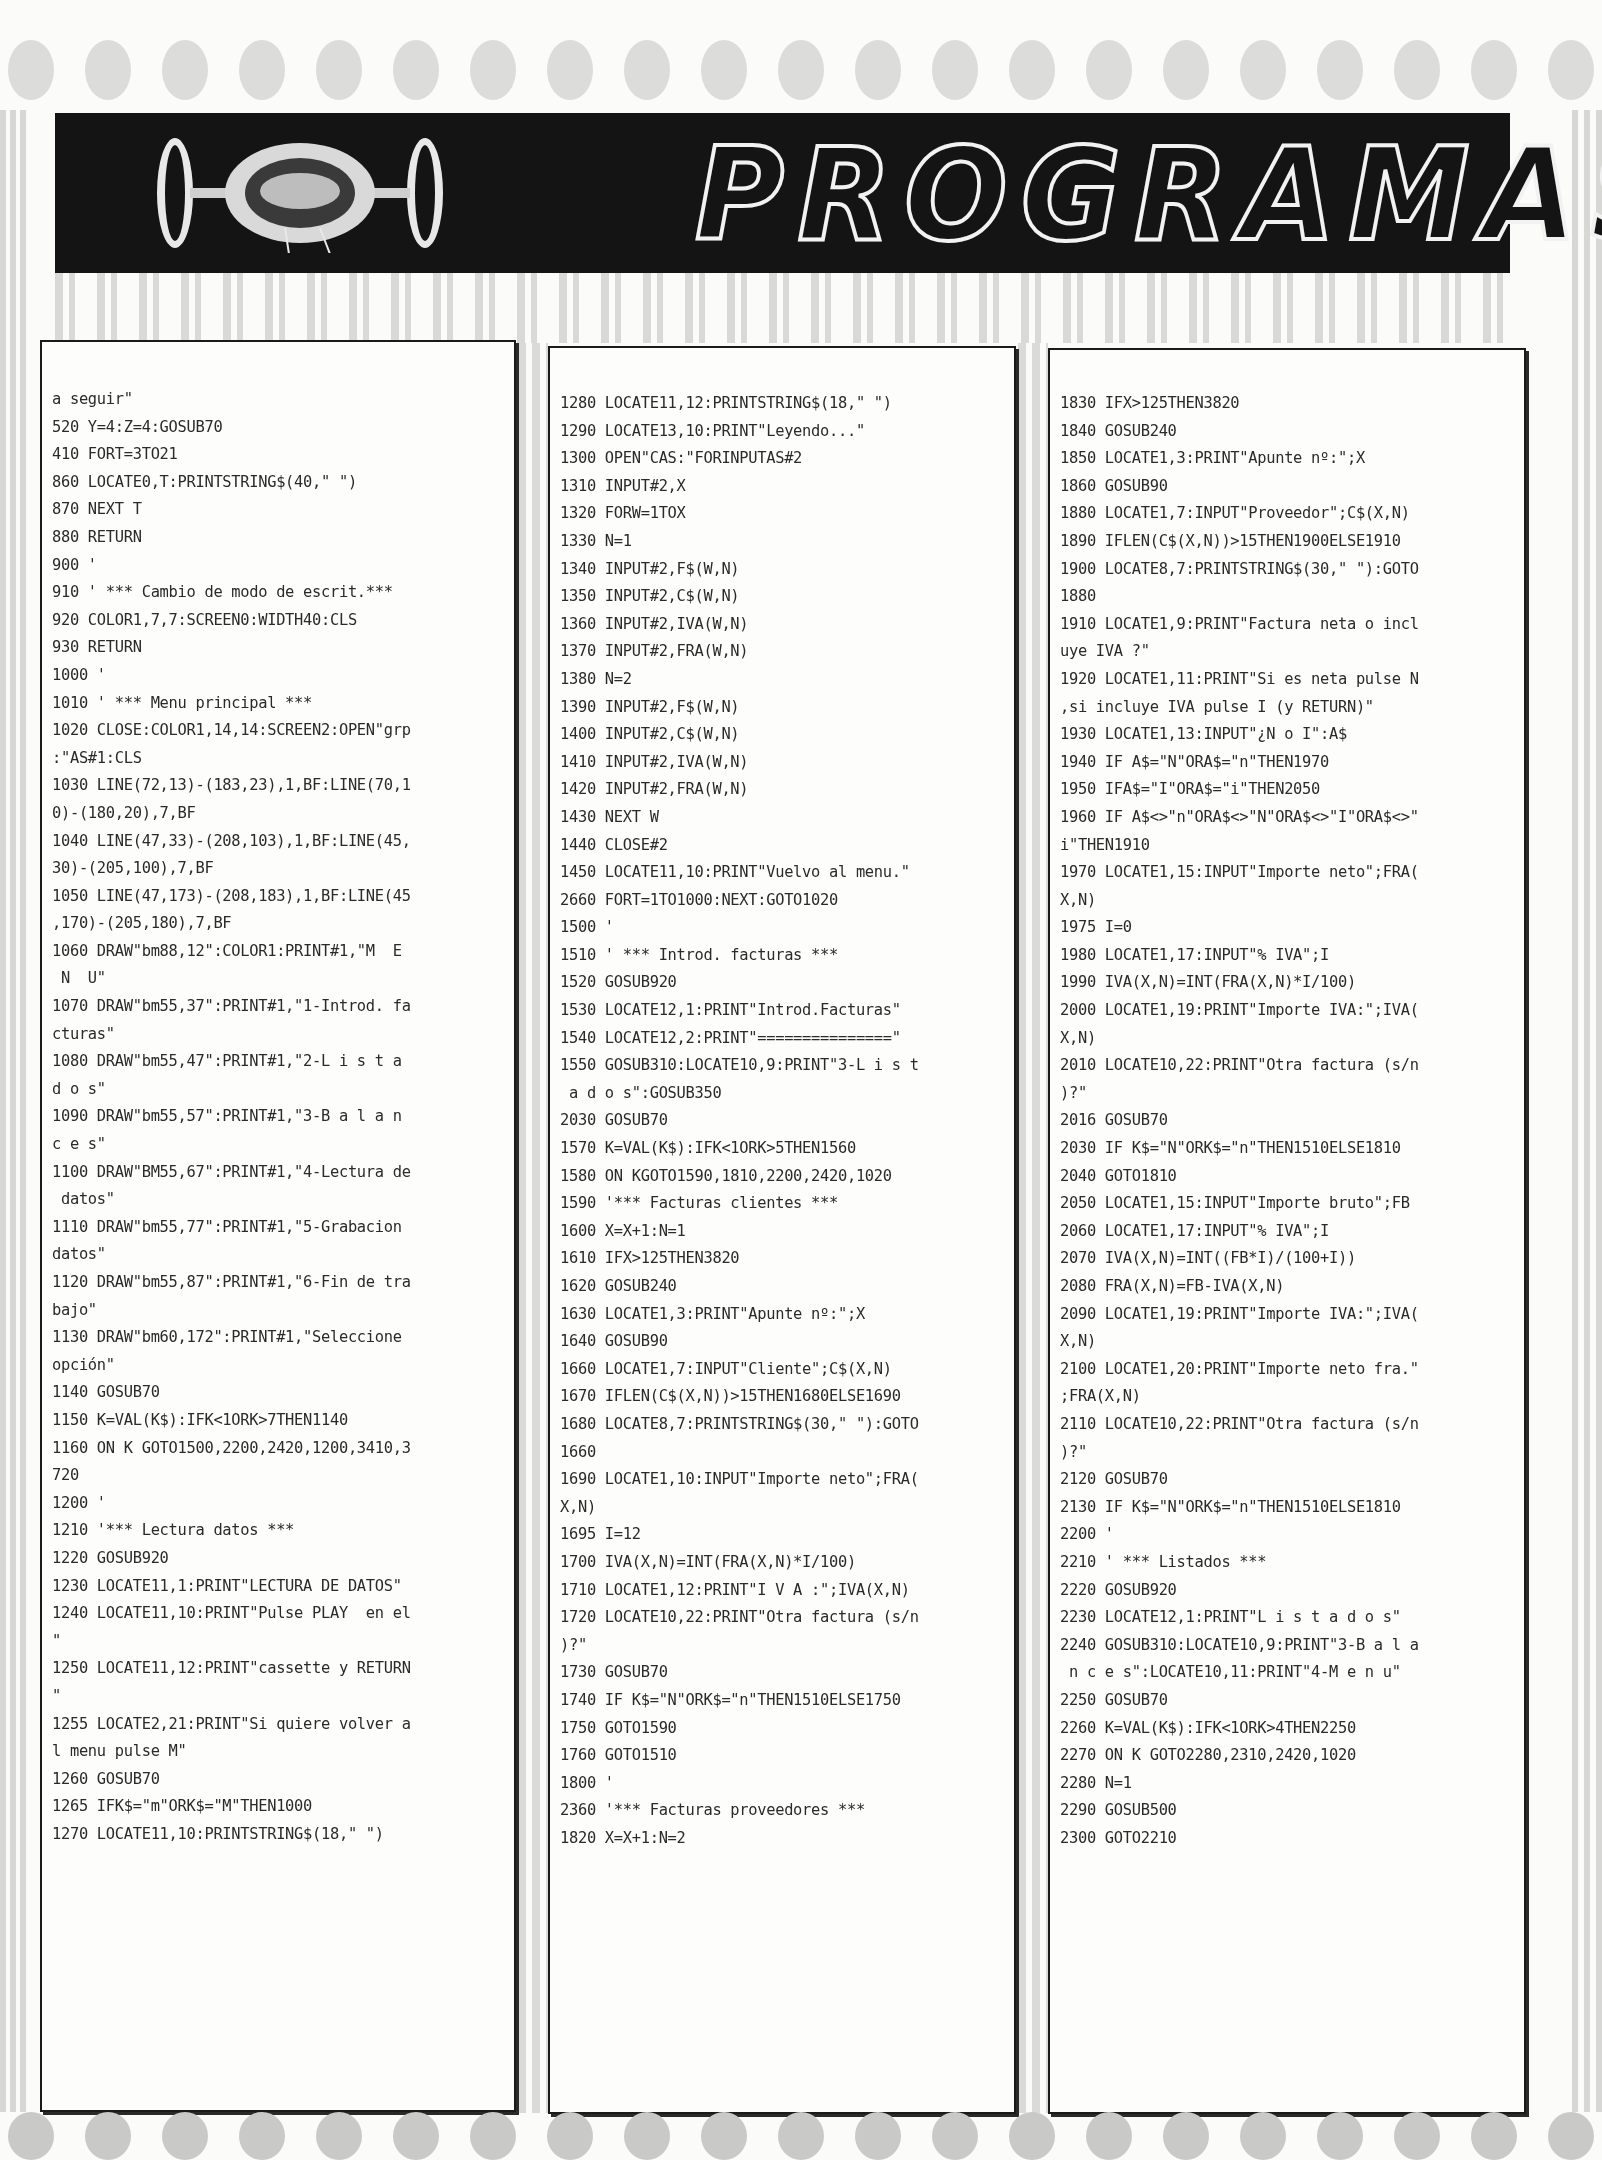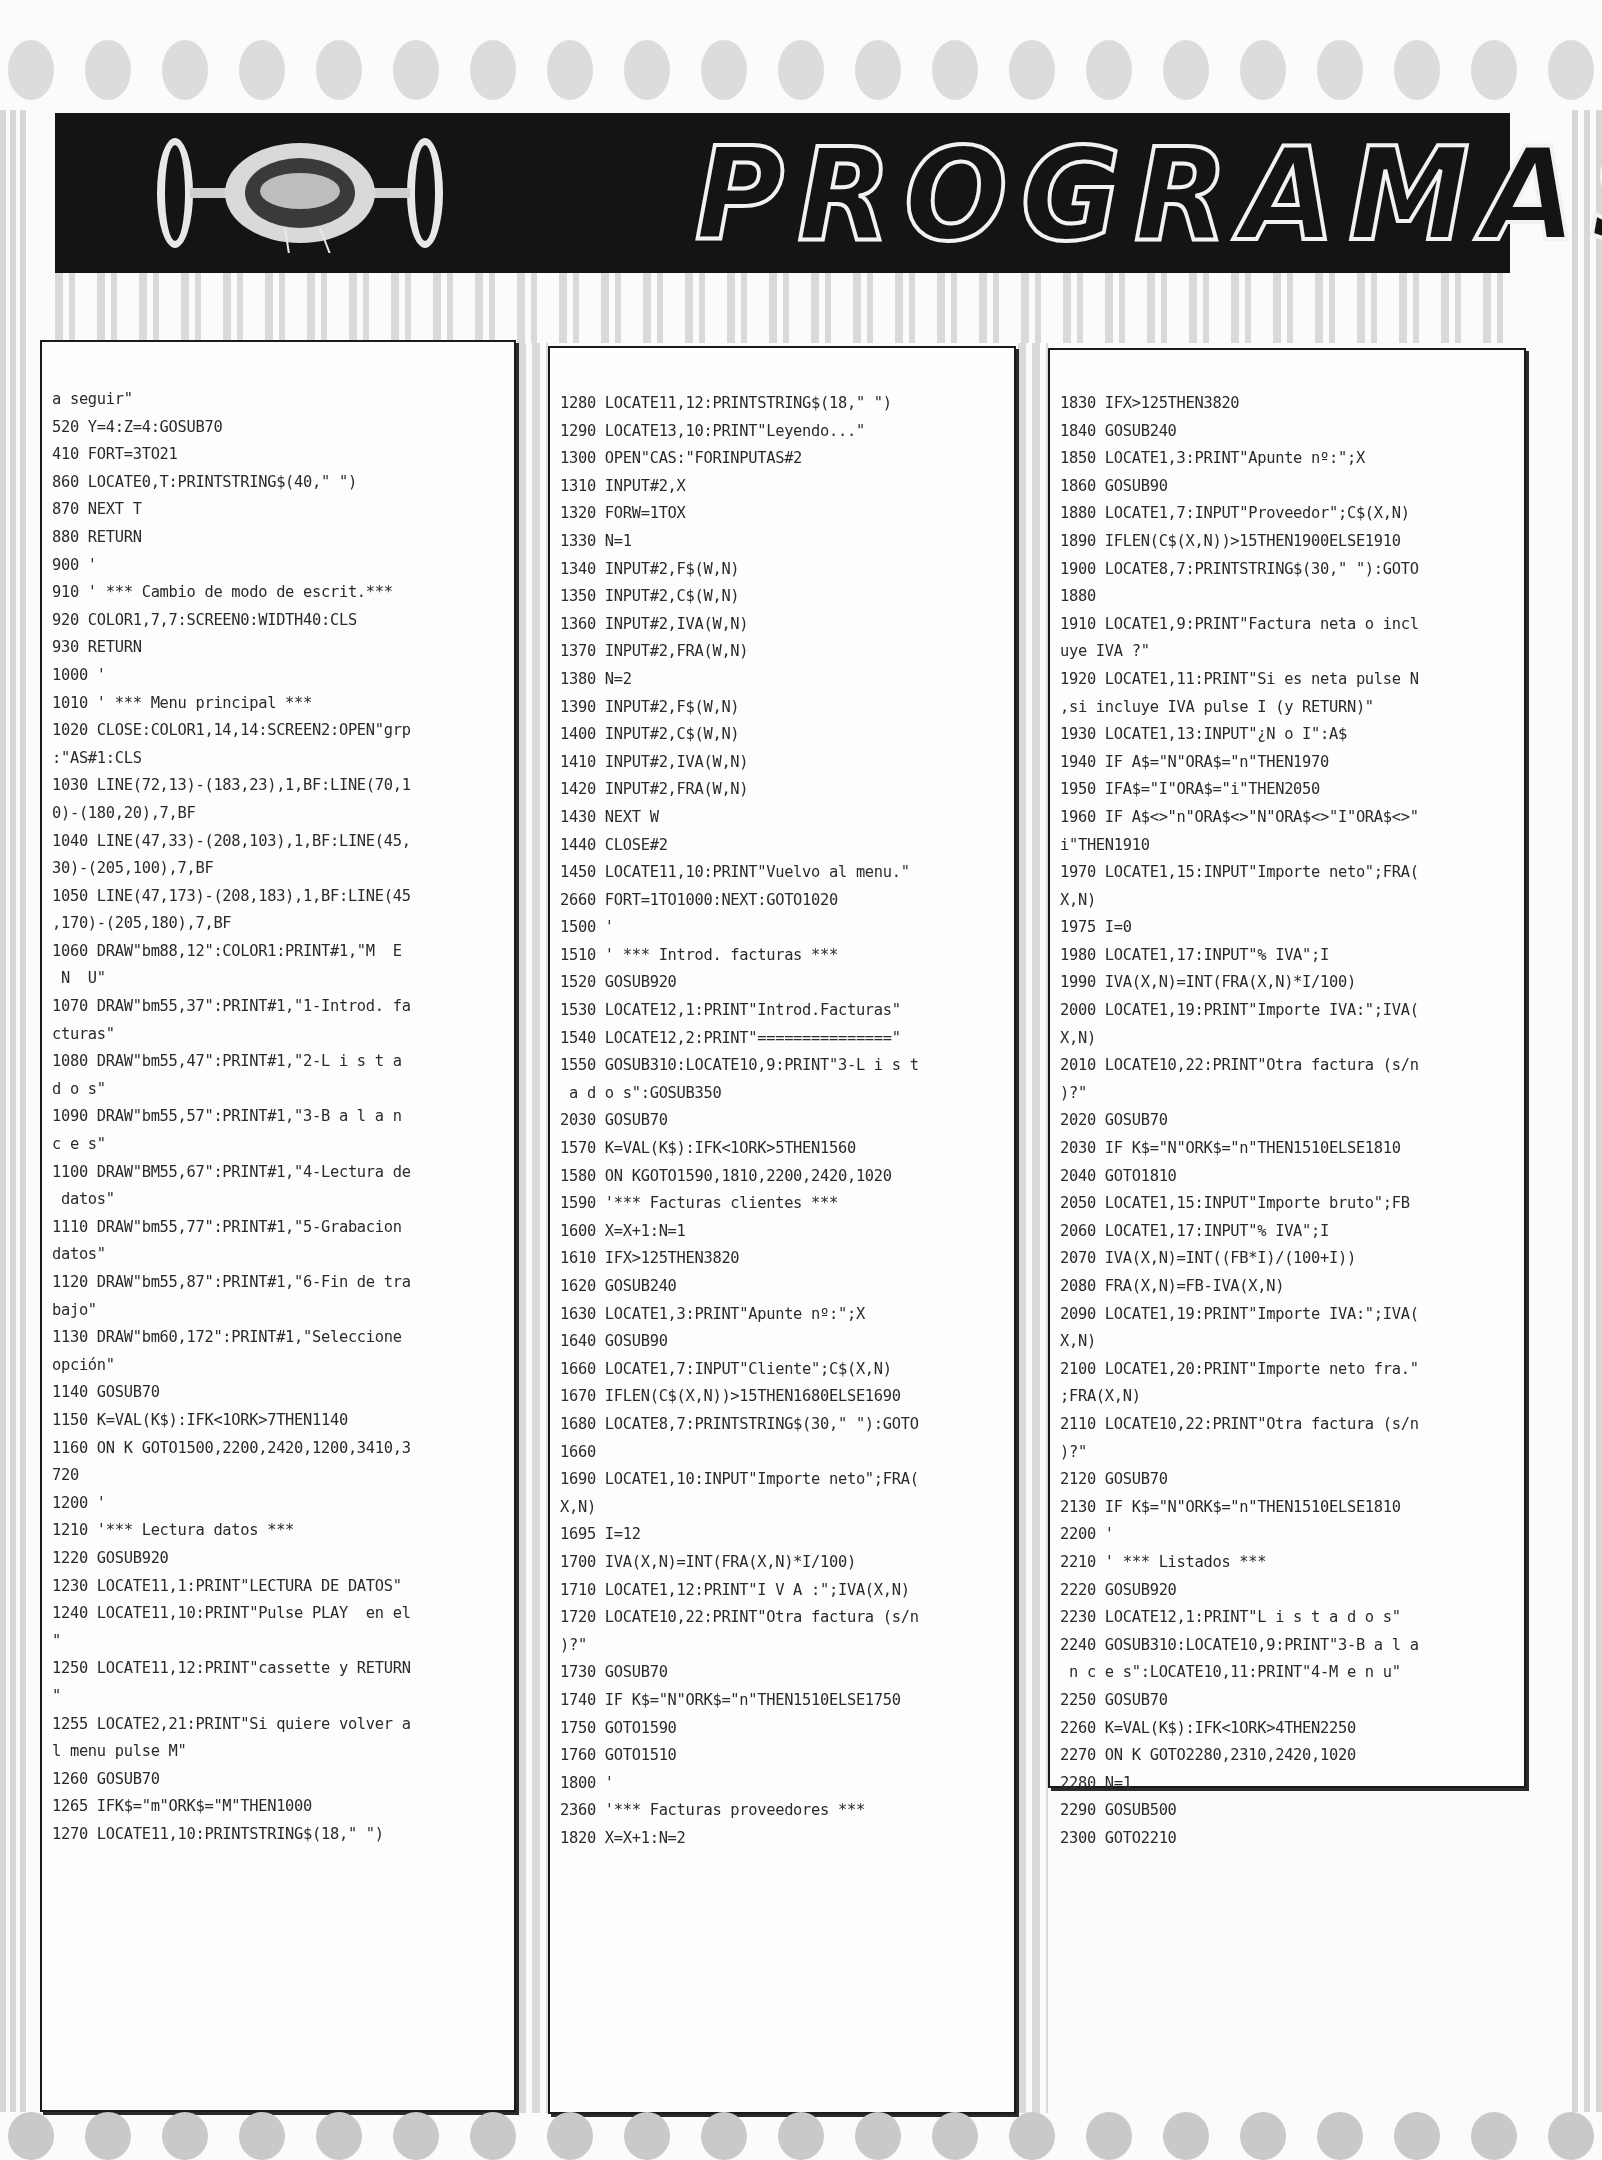--- a/index.html
+++ b/index.html
@@ -39,21 +39,21 @@
     background:repeating-linear-gradient(90deg,#d9d9d7 0 8px,#fbfbfa 8px 14px,#d9d9d7 14px 20px,#fbfbfa 20px 42px);
   }
   
   .panel {
     position:absolute; background:#fdfdfc; border:2px solid #1a1a1a;
     box-shadow:3px 3px 0 #2a2a2a;
     box-sizing:border-box; padding:20px 0 0 10px;
   }
   #col1 { left:40px; top:340px; width:476px; height:1772px; }
   #col2 { left:548px; top:346px; width:468px; height:1768px; }
-  #col3 { left:1048px; top:348px; width:478px; height:1440px; }
+  #col3 { left:1048px; top:348px; width:478px; height:1766px; }
   .code-line {
     font-size:15.4px; line-height:27.6px; color:#2a2a2a;
     white-space:pre; letter-spacing:-0.3px;
     font-family:"DejaVu Sans Mono", monospace;
   }
   #col1 .code-list { padding-top:24px; }
   #col2 .code-list { padding-top:22px; }
   #col3 .code-list { padding-top:20px; }
   .gap-strip { position:absolute; top:343px; width:30px; height:1770px; background:repeating-linear-gradient(90deg,#dadad8 0 8px,#fbfbfa 8px 14px); }
 </style>
@@ -241,21 +241,21 @@
       <div class="code-line">i"THEN1910</div>
       <div class="code-line">1970 LOCATE1,15:INPUT"Importe neto";FRA(</div>
       <div class="code-line">X,N)</div>
       <div class="code-line">1975 I=0</div>
       <div class="code-line">1980 LOCATE1,17:INPUT"% IVA";I</div>
       <div class="code-line">1990 IVA(X,N)=INT(FRA(X,N)*I/100)</div>
       <div class="code-line">2000 LOCATE1,19:PRINT"Importe IVA:";IVA(</div>
       <div class="code-line">X,N)</div>
       <div class="code-line">2010 LOCATE10,22:PRINT"Otra factura (s/n</div>
       <div class="code-line">)?"</div>
-      <div class="code-line">2020 GOSUB70</div>
+      <div class="code-line">2016 GOSUB70</div>
       <div class="code-line">2030 IF K$="N"ORK$="n"THEN1510ELSE1810</div>
       <div class="code-line">2040 GOTO1810</div>
       <div class="code-line">2050 LOCATE1,15:INPUT"Importe bruto";FB</div>
       <div class="code-line">2060 LOCATE1,17:INPUT"% IVA";I</div>
       <div class="code-line">2070 IVA(X,N)=INT((FB*I)/(100+I))</div>
       <div class="code-line">2080 FRA(X,N)=FB-IVA(X,N)</div>
       <div class="code-line">2090 LOCATE1,19:PRINT"Importe IVA:";IVA(</div>
       <div class="code-line">X,N)</div>
       <div class="code-line">2100 LOCATE1,20:PRINT"Importe neto fra."</div>
       <div class="code-line">;FRA(X,N)</div>

